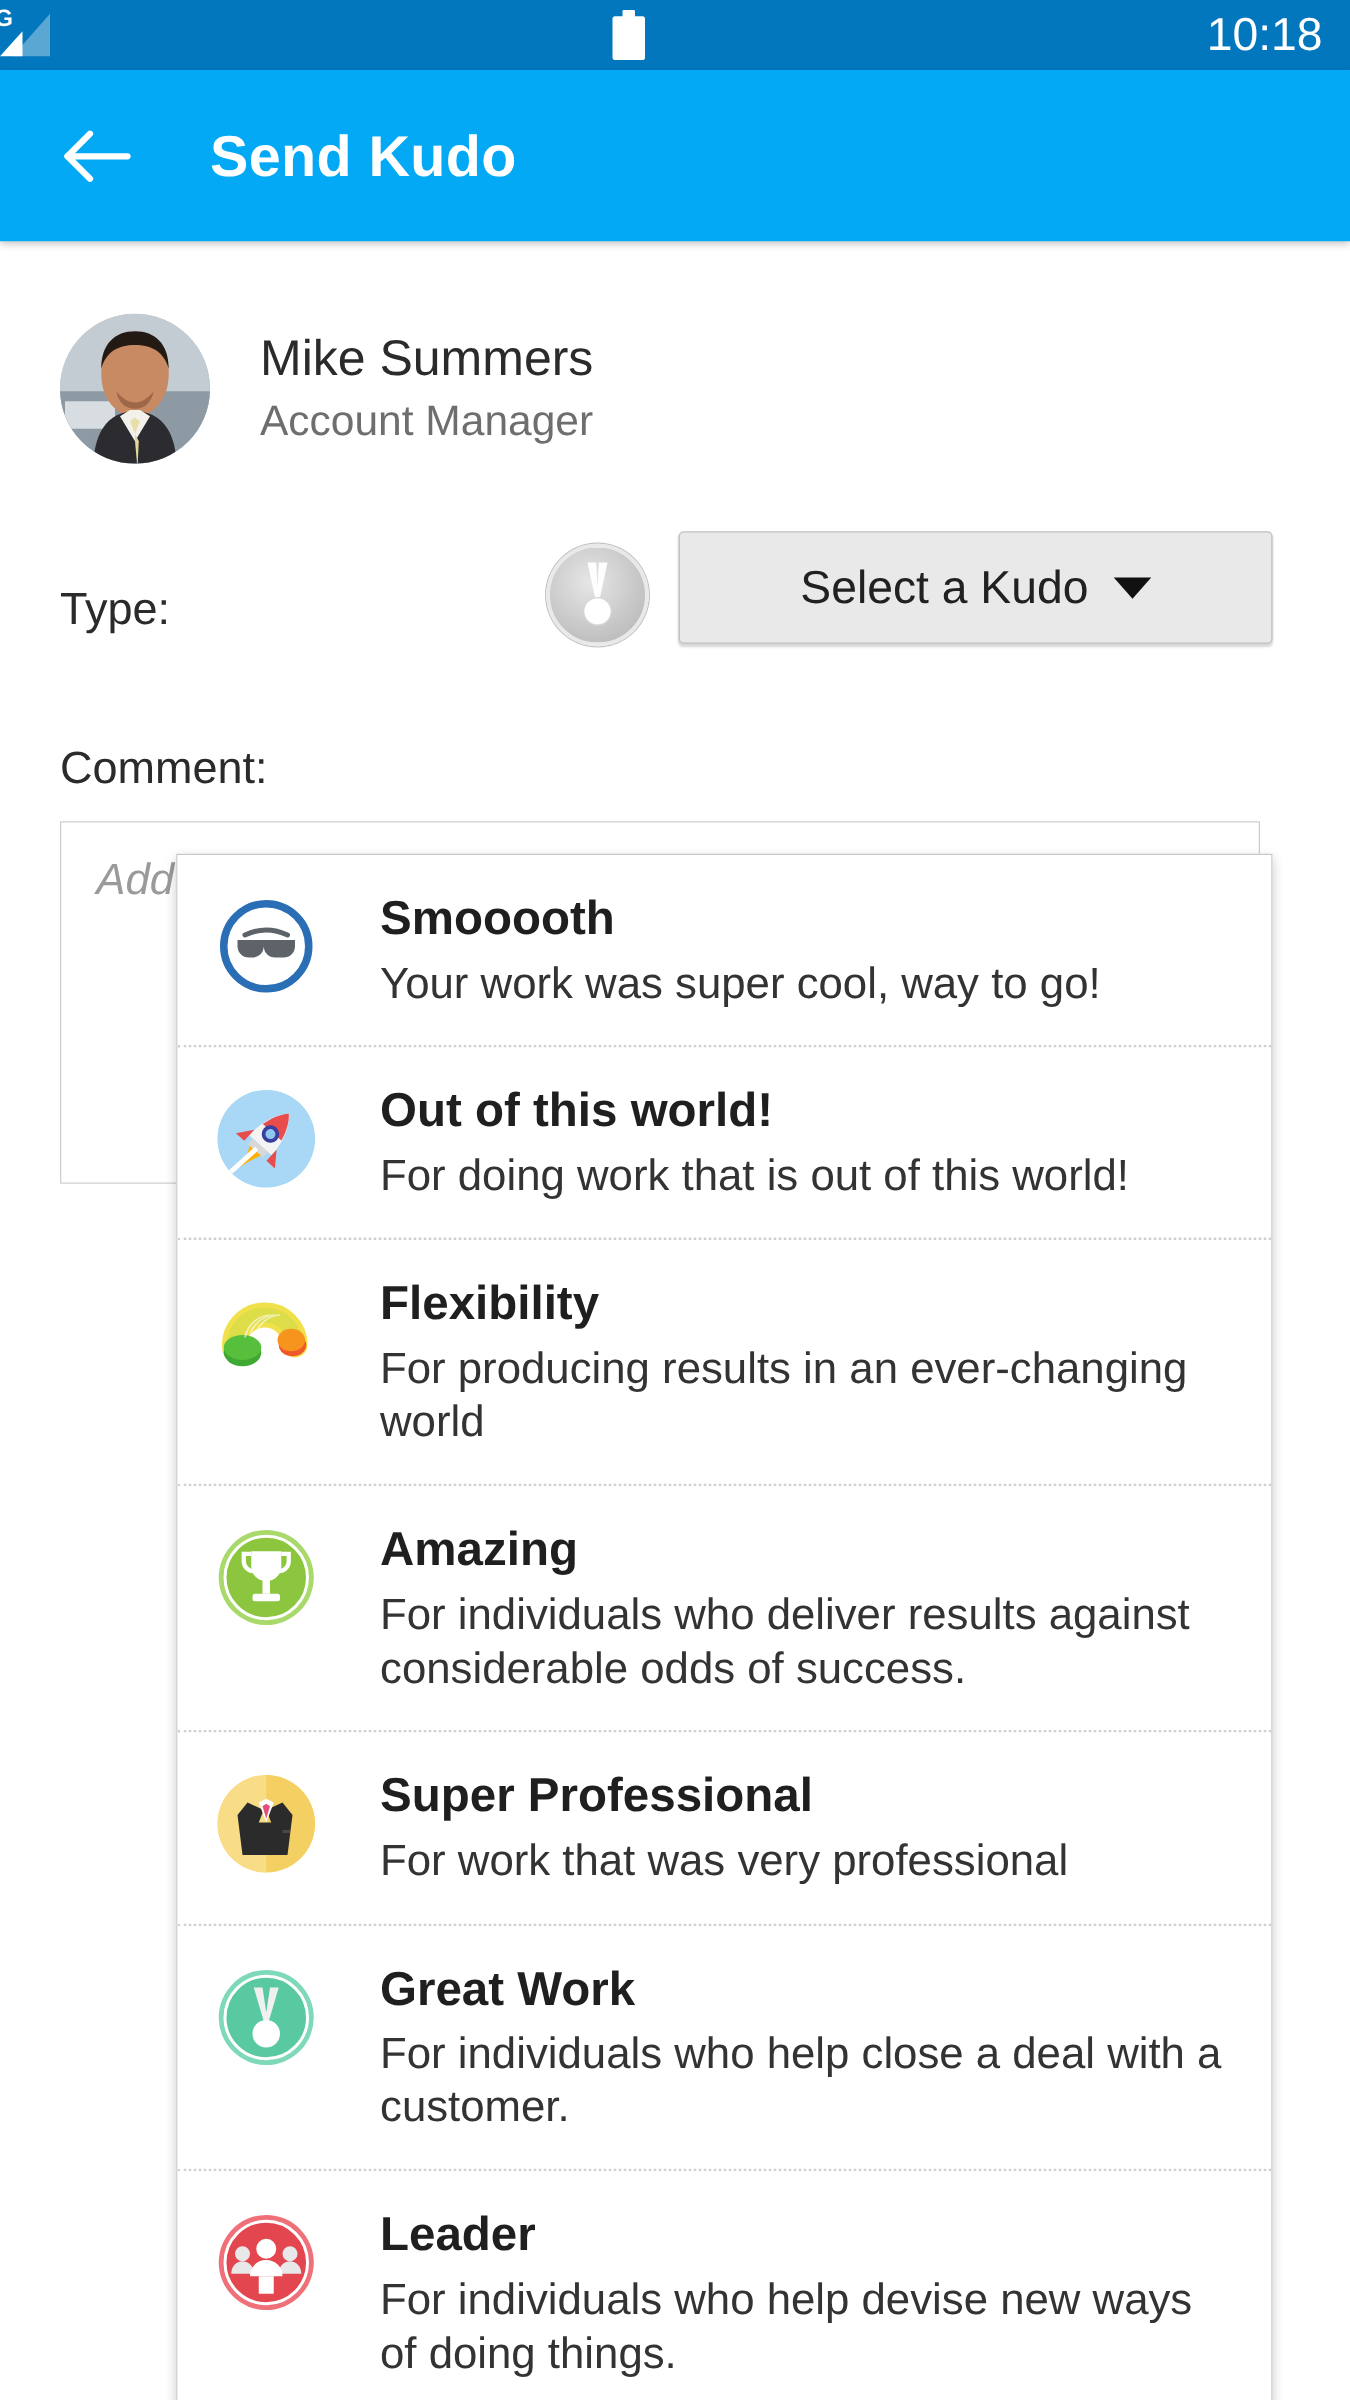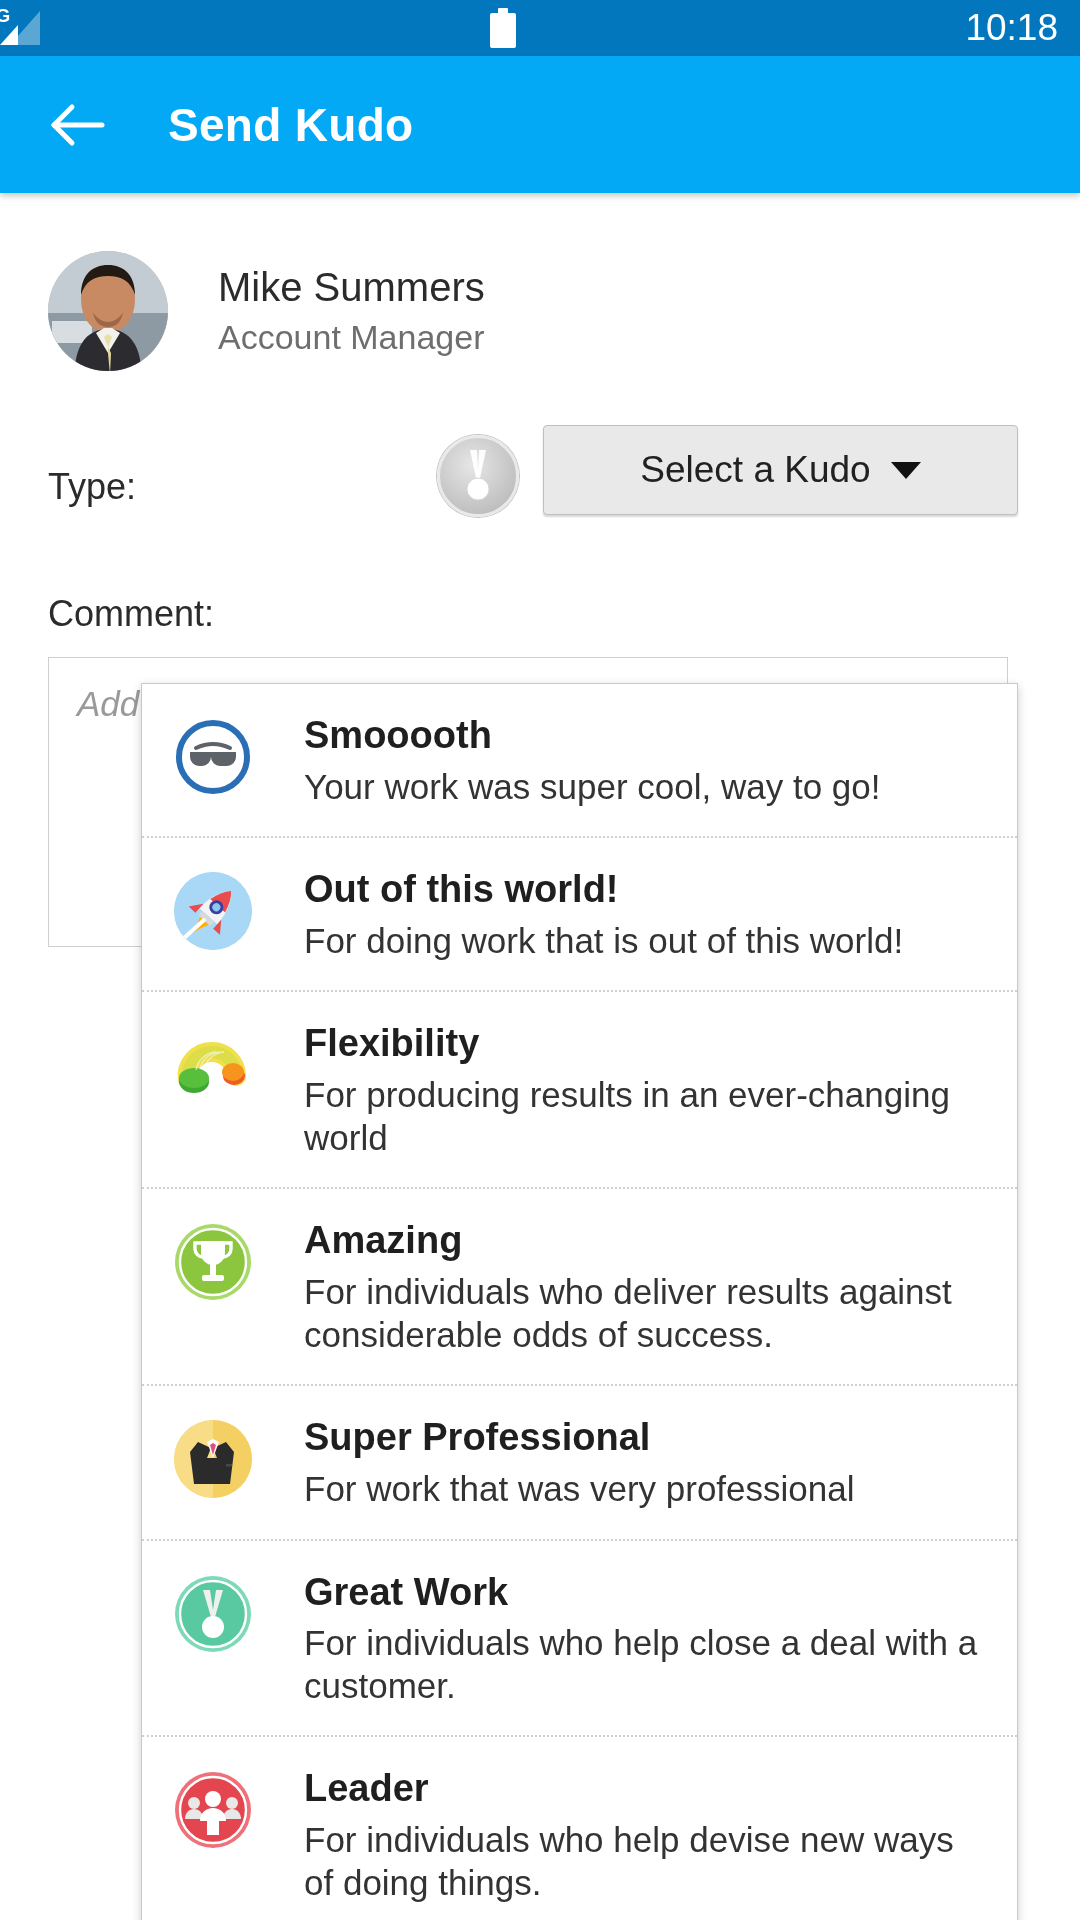--- a/index.html
+++ b/index.html
@@ -83,21 +83,21 @@
     align-items:center;
     padding:58px 0 0 48px;
   }
   .avatar{
     width:120px; height:120px; border-radius:50%;
     overflow:hidden; flex:0 0 auto;
     background:#b9c2c9;
     position:relative;
   }
   .avatar svg{ display:block; }
-  .profile-text{ margin-left:50px; }
+  .profile-text{ margin-left:40px; }
   .profile-name{
     font-size:40px; color:#2b2b2b; line-height:1.15;
   }
   .profile-role{
     font-size:34px; color:#6e6e6e; margin-top:8px; line-height:1.15;
   }
 
   .field-row{
     display:flex; align-items:center;
     margin-top:62px; padding-left:48px;

